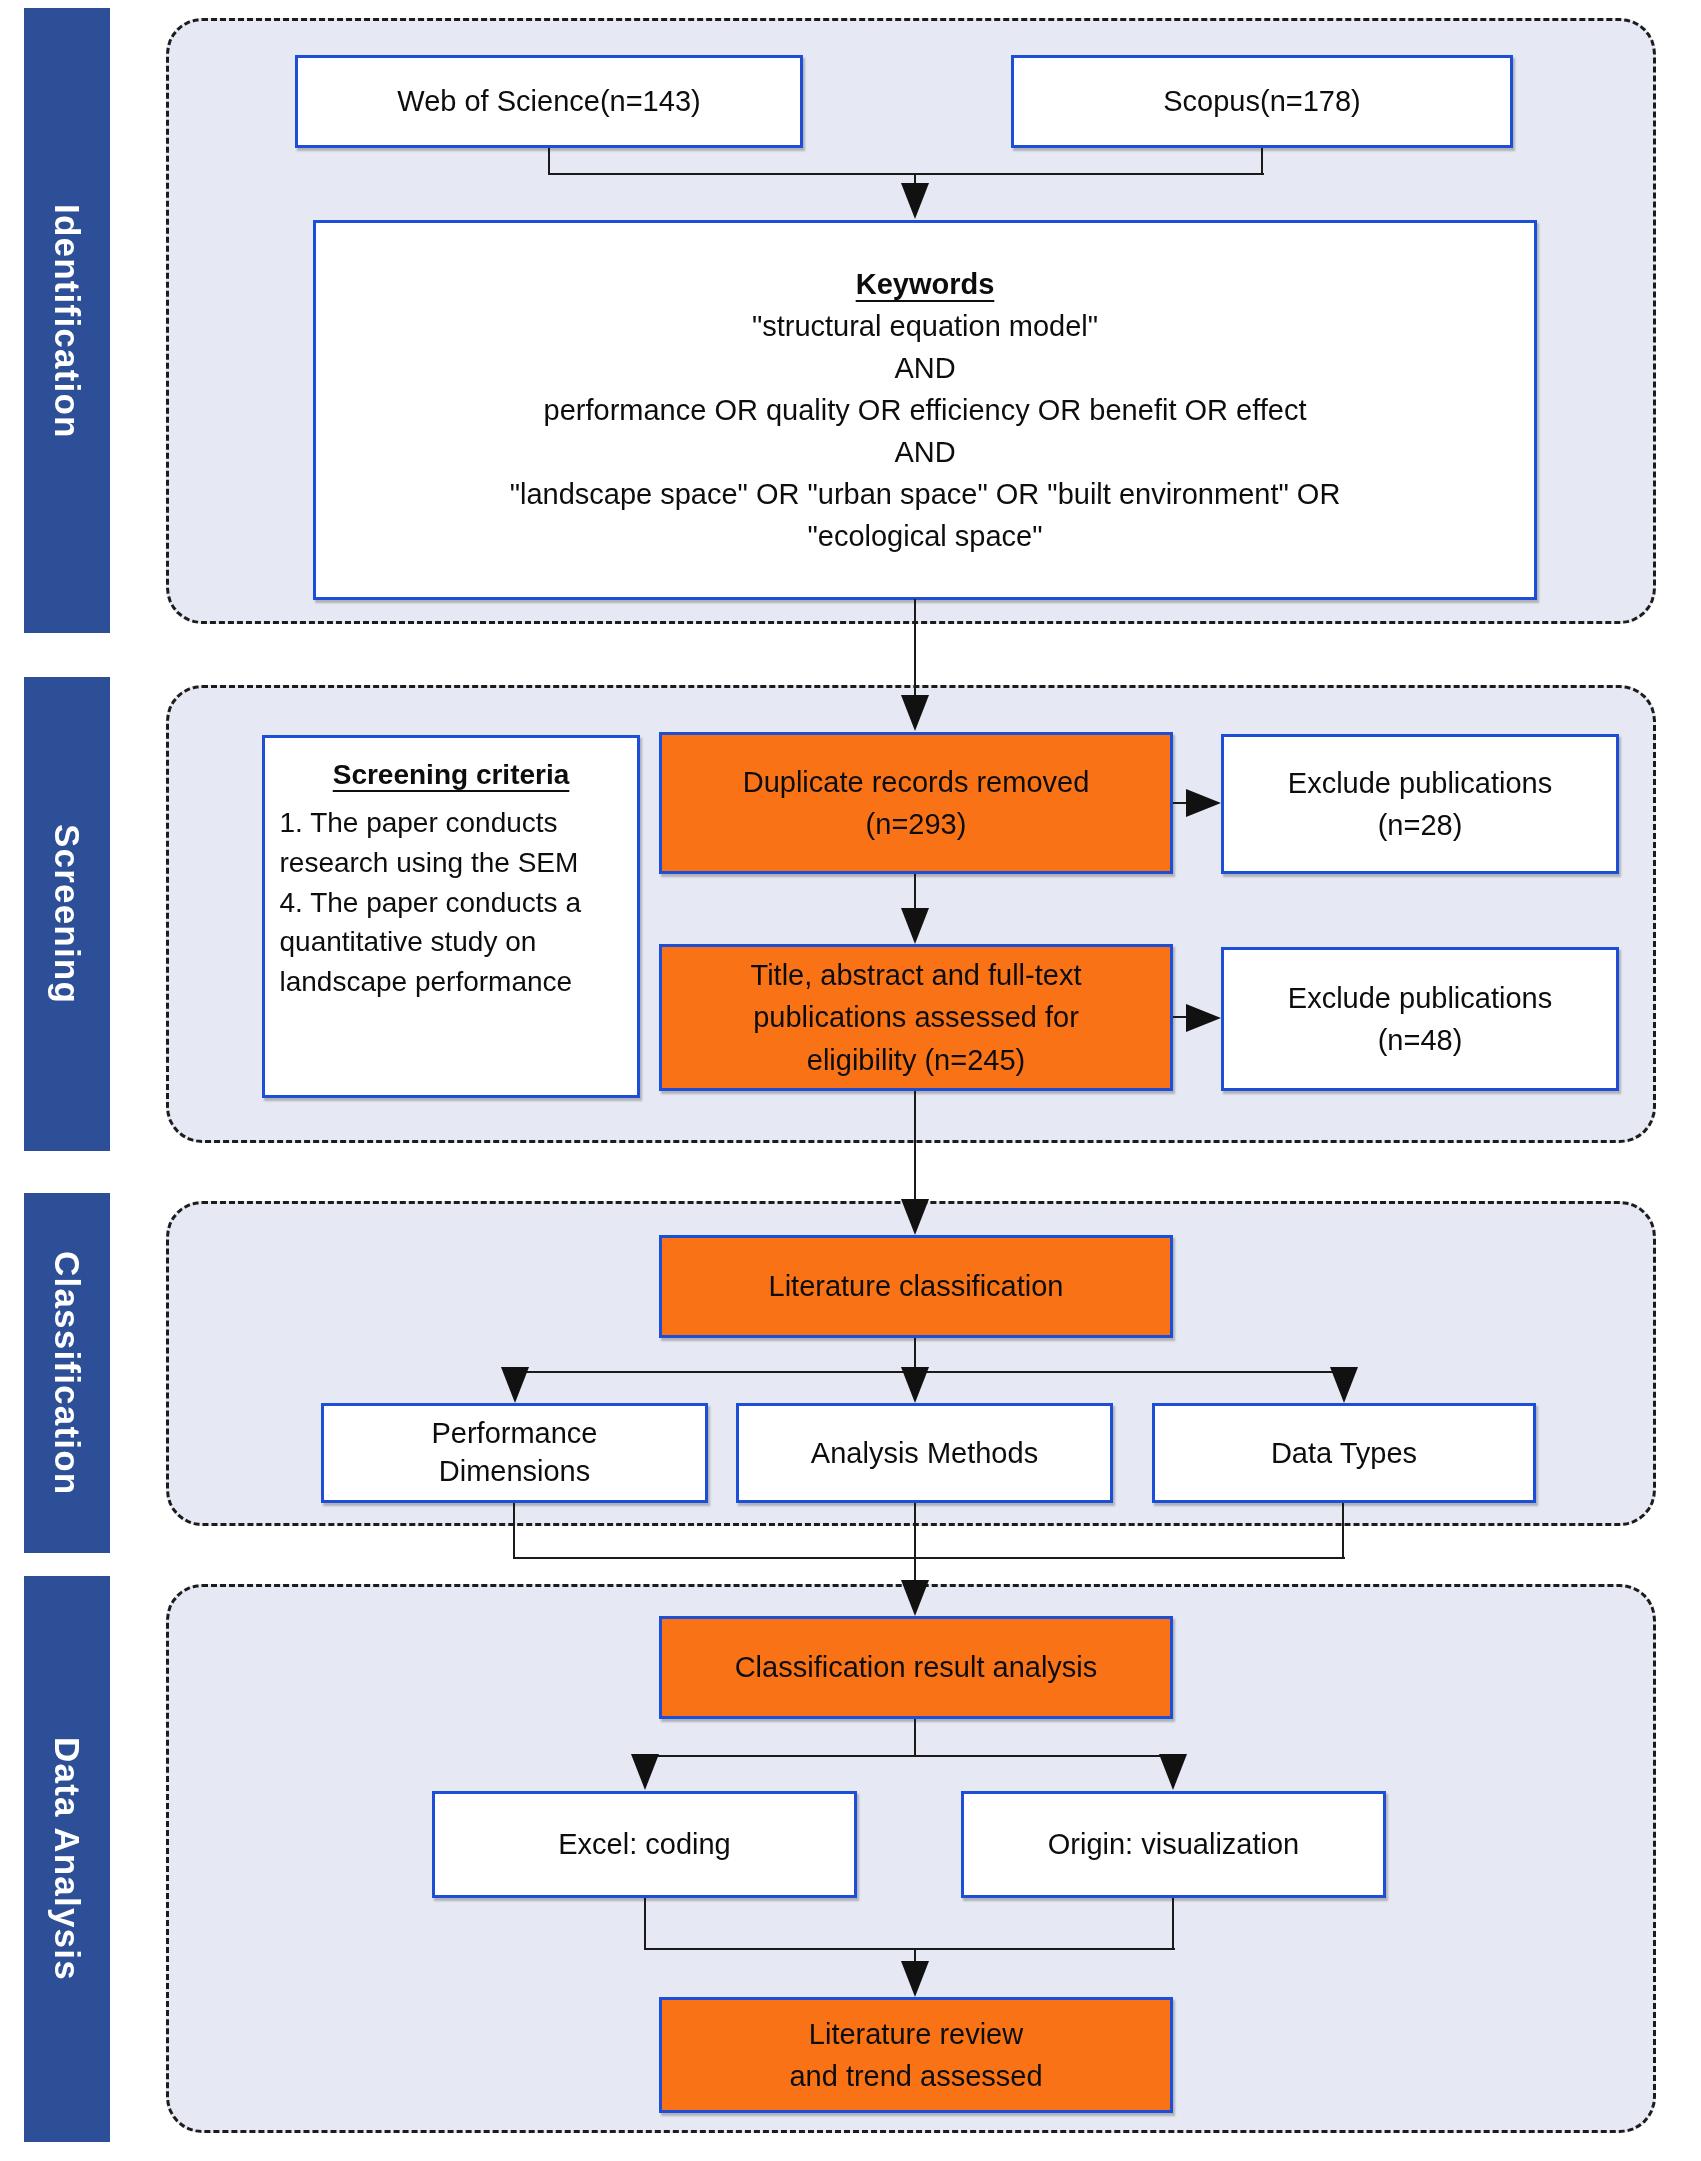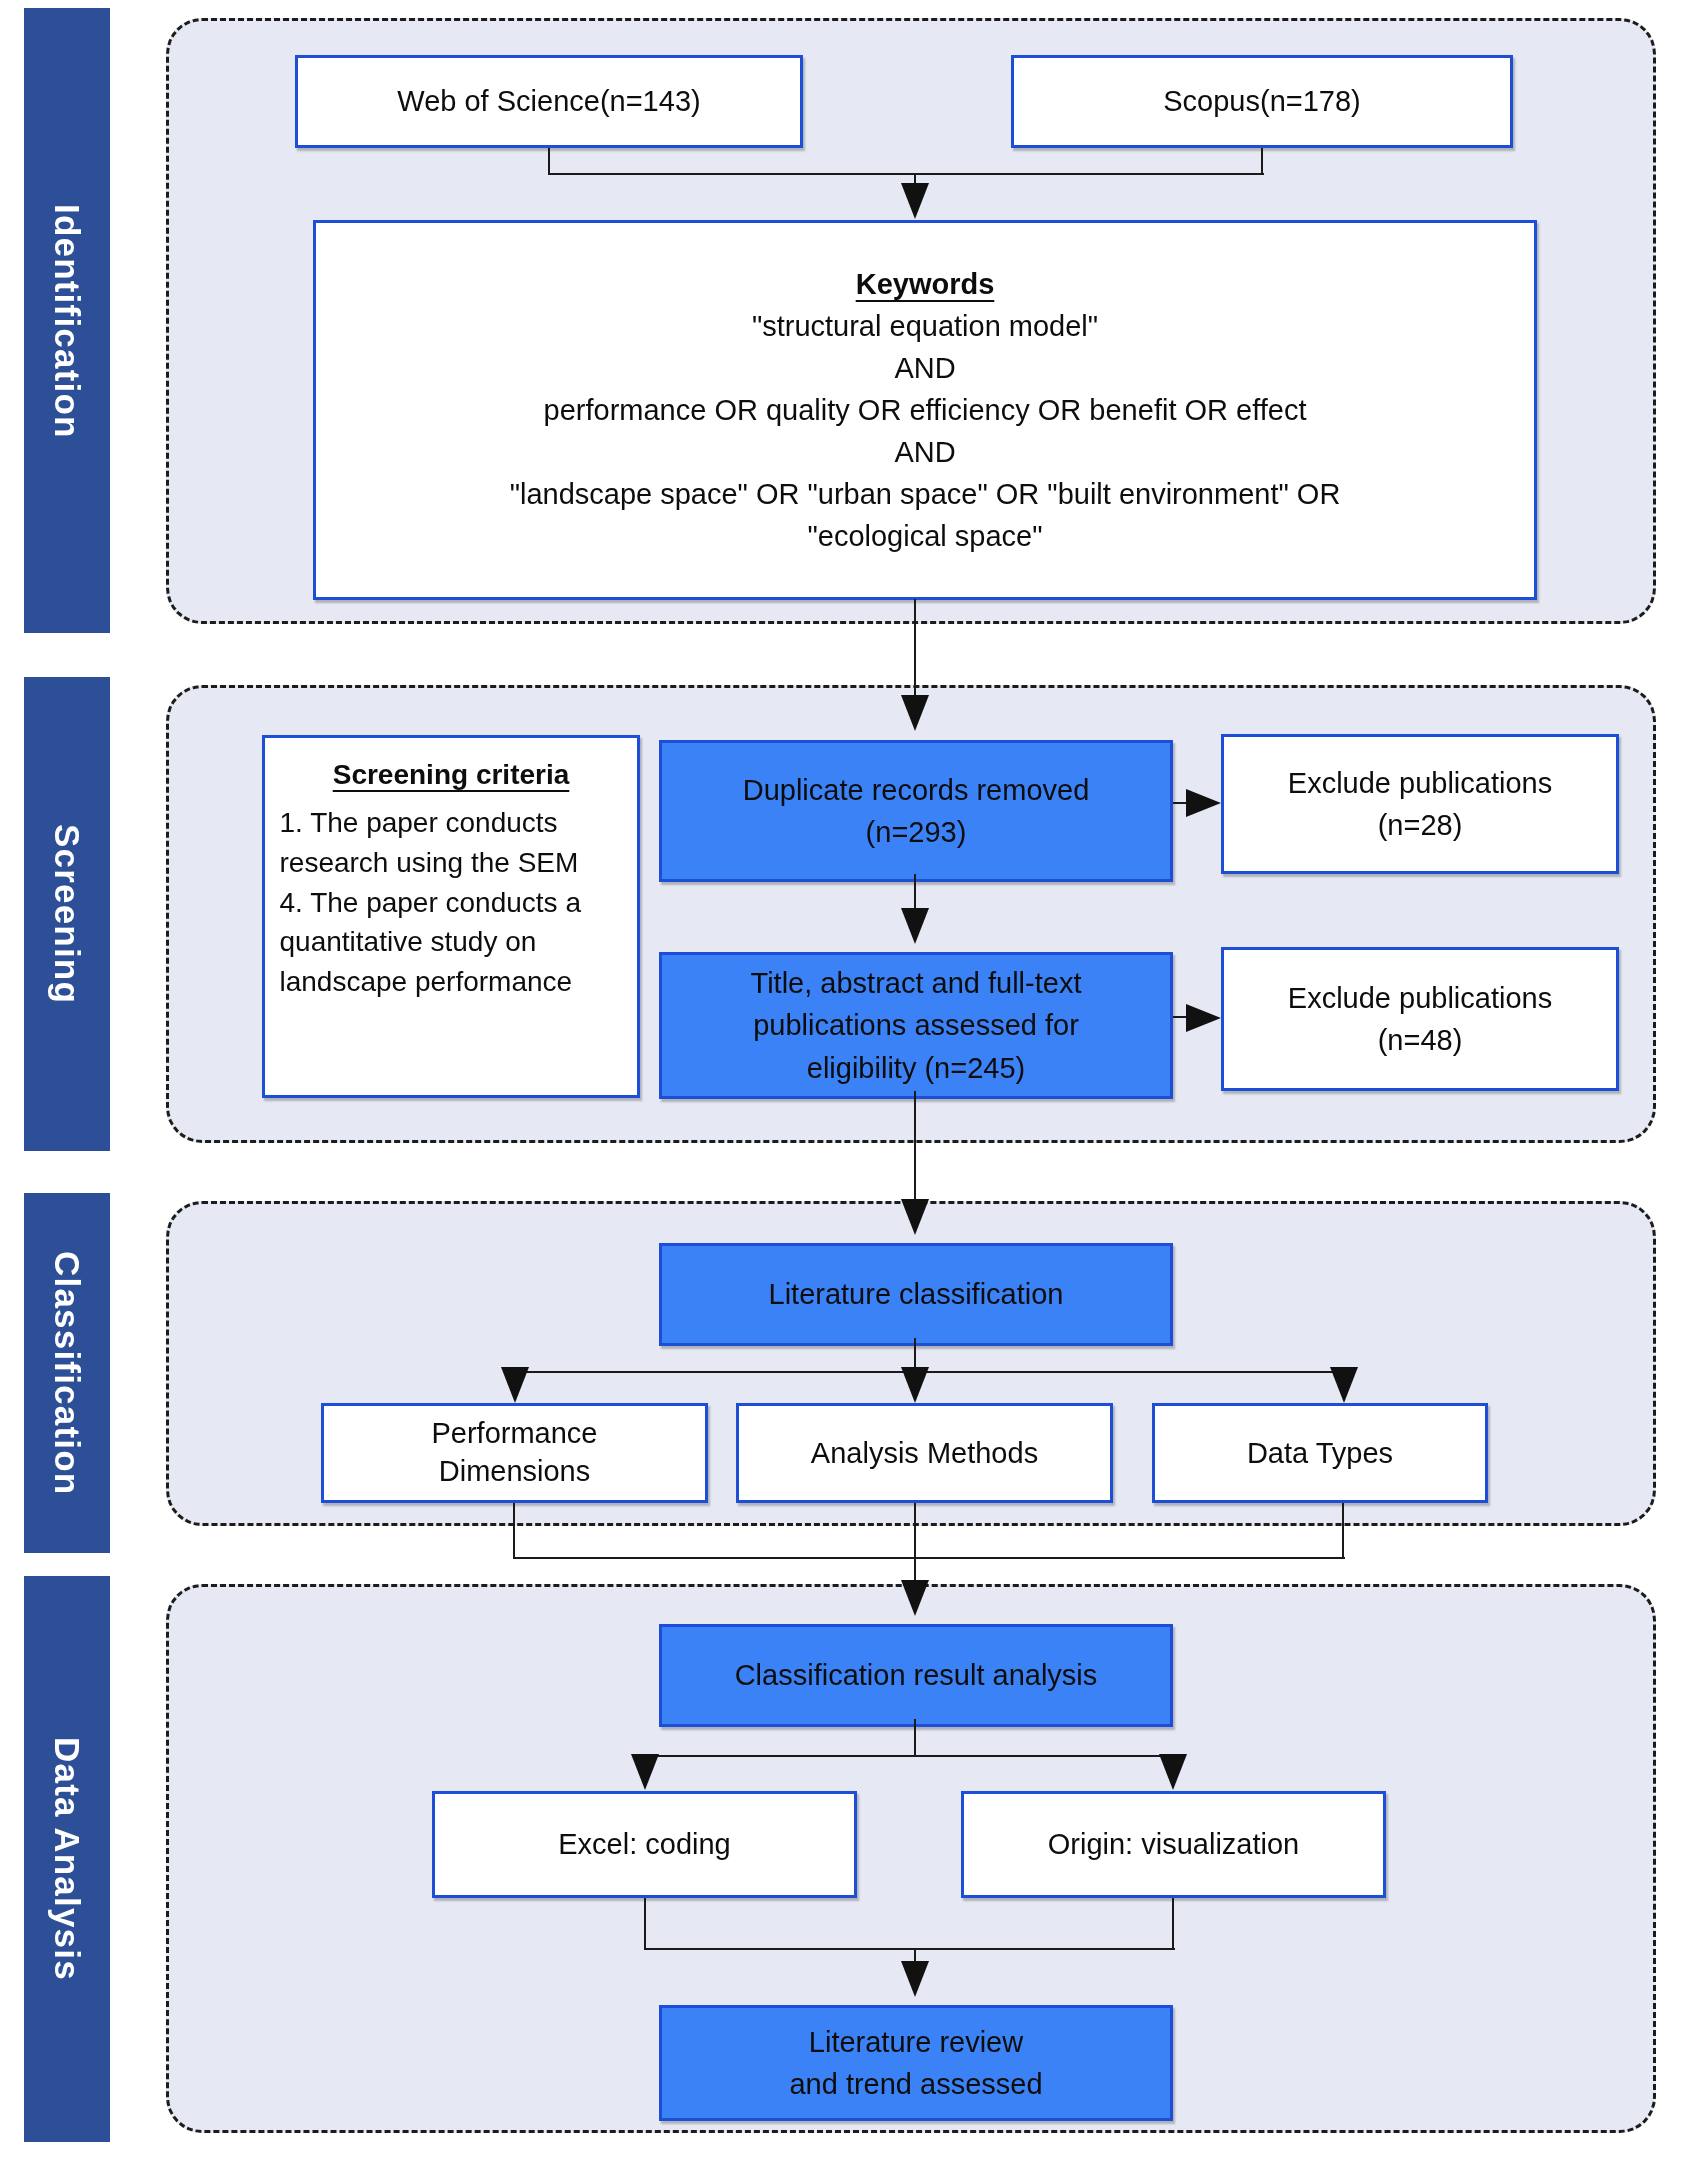--- a/index.html
+++ b/index.html
@@ -51,21 +51,21 @@
     box-shadow: 2.4px 3px 1.8px rgba(110,110,110,0.45);
     display: flex;
     flex-direction: column;
     align-items: center;
     justify-content: center;
     text-align: center;
     font-size: 29px;
     line-height: 1.45;
     padding: 6px 12px;
   }
-  .box.gray { background: #3b82f6; margin-top: 8px; }
+  .box.gray { background: #f97316; }
 
   .utitle {
     font-weight: bold;
     text-decoration: underline;
     text-decoration-thickness: 2.4px;
     text-underline-offset: 6px;
   }
   .kw-line { width: 100%; text-align: center; }
 
   .criteria-box {
@@ -166,21 +166,21 @@
   <div class="box gray" style="left:659px;top:1235px;width:514px;height:103px;">
     <div>Literature classification</div>
   </div>
   <div class="box" style="left:321px;top:1403px;width:387px;height:100px;line-height:1.3;">
     <div>Performance</div>
     <div>Dimensions</div>
   </div>
   <div class="box" style="left:736px;top:1403px;width:377px;height:100px;">
     <div>Analysis Methods</div>
   </div>
-  <div class="box" style="left:1152px;top:1403px;width:336px;height:100px;">
+  <div class="box" style="left:1152px;top:1403px;width:384px;height:100px;">
     <div>Data Types</div>
   </div>
 
   <div class="box gray" style="left:659px;top:1616px;width:514px;height:103px;justify-content:center;">
     <div>Classification result analysis</div>
   </div>
   <div class="box" style="left:432px;top:1791px;width:425px;height:107px;">
     <div>Excel: coding</div>
   </div>
   <div class="box" style="left:961px;top:1791px;width:425px;height:107px;">

